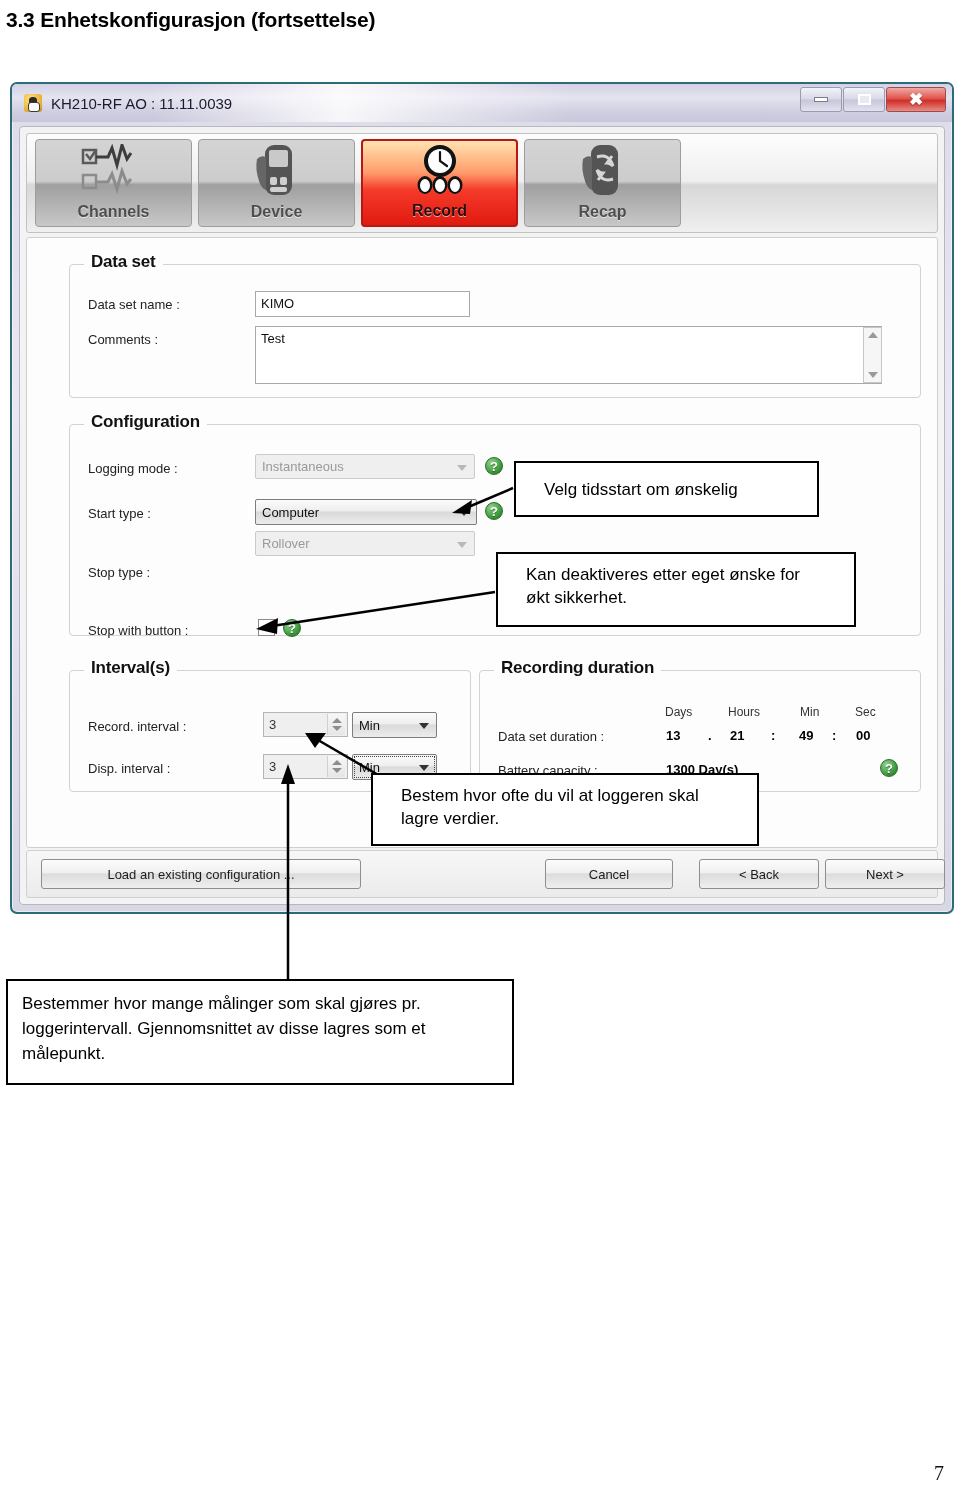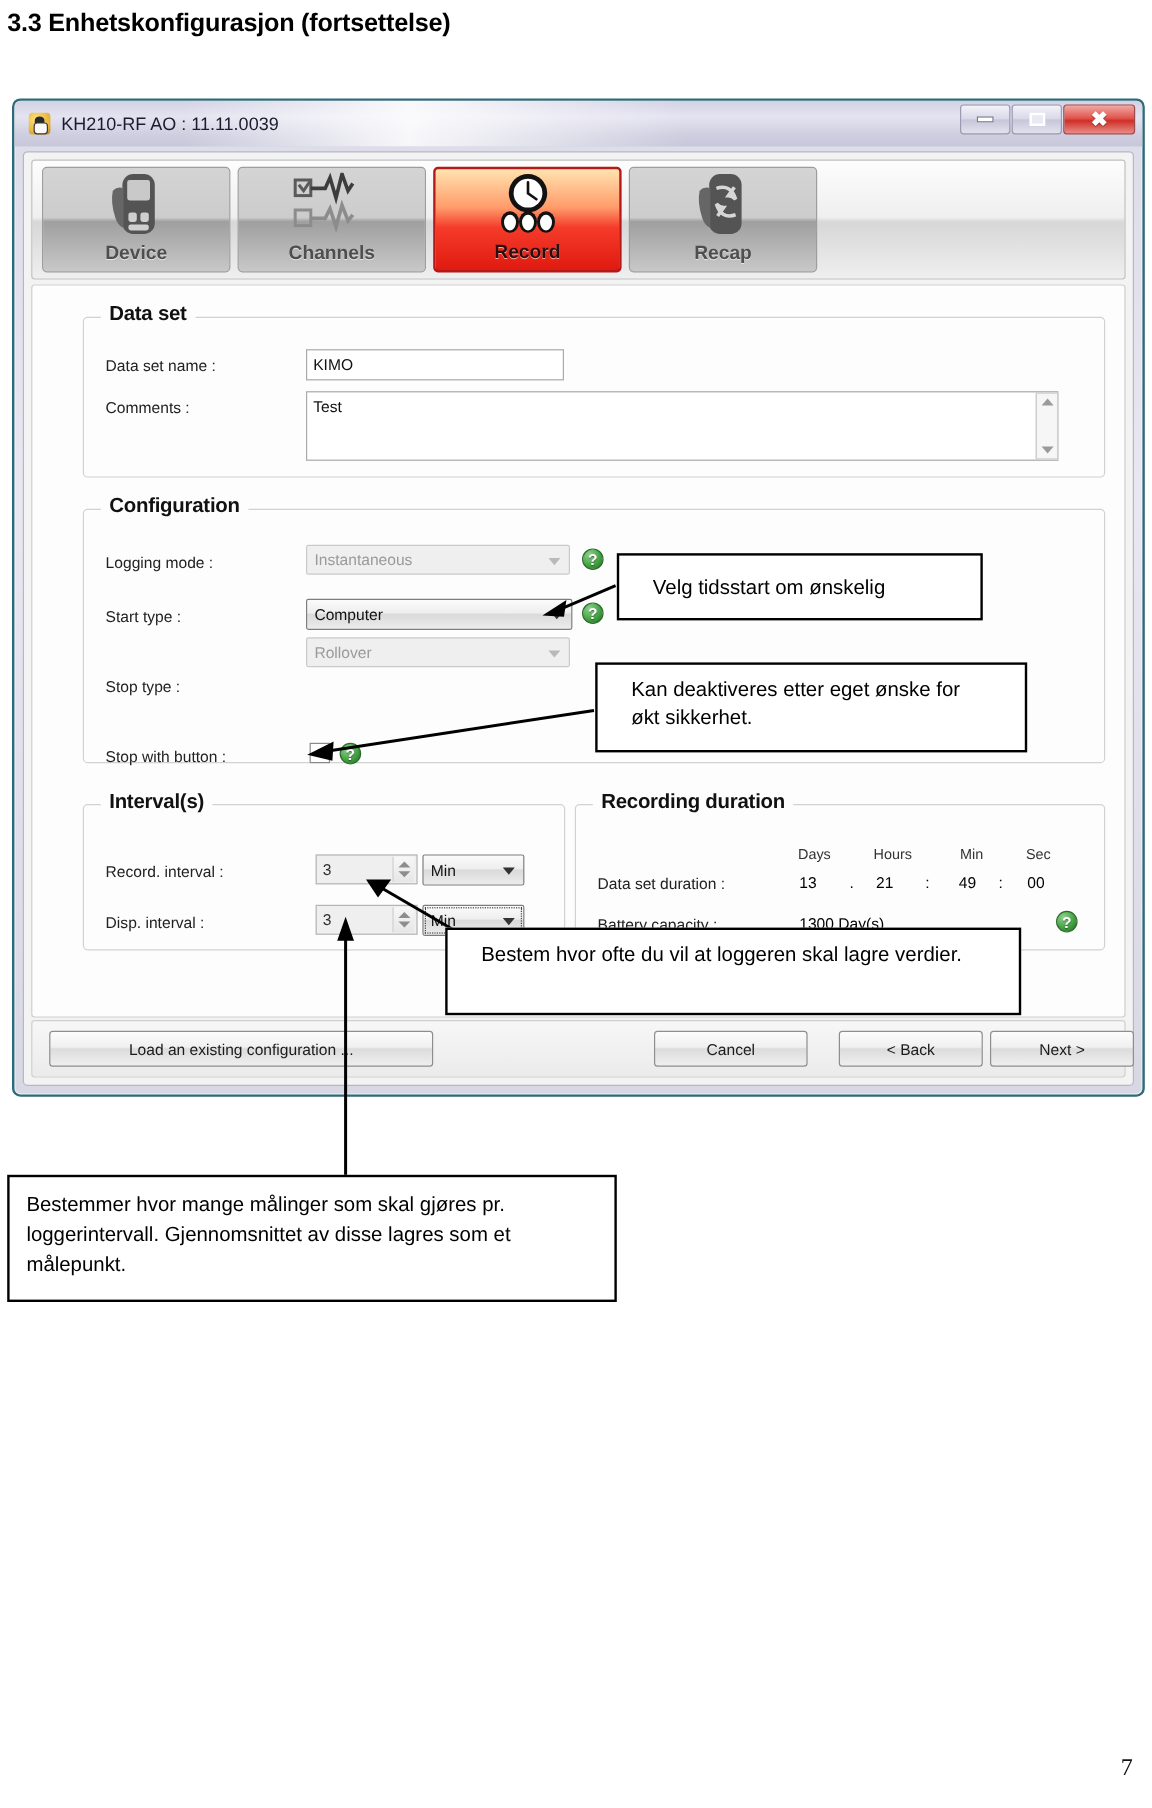--- a/index.html
+++ b/index.html
@@ -170,21 +170,21 @@
   }
   .scroll{
     position:absolute;width:19px;border:1px solid #c6c6c6;background:#f6f6f6;
     display:flex;flex-direction:column;justify-content:space-between;align-items:center;
     padding:4px 0;box-sizing:border-box;
   }
   .scroll .up{width:0;height:0;border-left:5px solid transparent;border-right:5px solid transparent;border-bottom:6px solid #9a9a9a;}
   .scroll .dn{width:0;height:0;border-left:5px solid transparent;border-right:5px solid transparent;border-top:6px solid #9a9a9a;}
 
   .dur-head{position:absolute;font-size:12px;color:#333;font-weight:normal;}
-  .dur-val{position:absolute;font-size:13px;color:#000;font-weight:normal;}
+  .dur-val{position:absolute;font-size:13px;color:#000;font-weight:bold;}
 
   
   .btnbar{
     position:absolute;left:6px;right:6px;bottom:6px;height:46px;
     background:linear-gradient(180deg,#f7f7f7,#ebebeb);
     border:1px solid #d0d0d0;border-radius:3px;
   }
   .btn{
     position:absolute;box-sizing:border-box;height:30px;
     border:1px solid #8e8e8e;border-radius:3px;
@@ -225,46 +225,46 @@
       </div>
       <div class="win-btn close">
         <span class="glyph-close">✖</span>
       </div>
     </div>
   </div>
 
   <div class="win-body">
 
     <div class="toolbar">
+
+      <div class="tab">
+        <div class="tab-icon">
+          <svg width="66" height="52" viewBox="0 0 66 52">
+            <rect x="2" y="6" width="13" height="13" fill="none" stroke="#5a5a5a" stroke-width="2.5"></rect>
+            <path d="M5 10 l4 5 l6 -9" fill="none" stroke="#5a5a5a" stroke-width="2.5"></path>
+            <path d="M15 13 h12 l4 -9 l5 17 l5 -20 l5 14 l4 -6" fill="none" stroke="#3d3d3d" stroke-width="3"></path>
+            <rect x="2" y="31" width="13" height="13" fill="none" stroke="#8c8c8c" stroke-width="2.5"></rect>
+            <path d="M15 38 h12 l4 -8 l5 15 l5 -18 l5 13 l4 -5" fill="none" stroke="#8c8c8c" stroke-width="3"></path>
+          </svg>
+        </div>
+        <div class="tab-label">Channels</div>
+      </div>
 
       <div class="tab">
         <div class="tab-icon">
           <svg width="46" height="54" viewBox="0 0 46 54">
             <rect x="11" y="2" width="27" height="50" rx="9" fill="#545454"></rect>
             <rect x="15" y="7" width="19" height="17" rx="2" fill="#c9c9c9"></rect>
             <path d="M3 16 q-2 10 2 22 q2 7 7 9 l0-33 q-5 -2 -9 2z" fill="#666"></path>
             <rect x="16" y="34" width="7" height="8" rx="2" fill="#cfcfcf"></rect>
             <rect x="26" y="34" width="7" height="8" rx="2" fill="#cfcfcf"></rect>
             <rect x="16" y="44" width="17" height="5" rx="2" fill="#cfcfcf"></rect>
           </svg>
         </div>
         <div class="tab-label">Device</div>
-      </div>
-
-      <div class="tab">
-        <div class="tab-icon">
-          <svg width="66" height="52" viewBox="0 0 66 52">
-            <rect x="2" y="6" width="13" height="13" fill="none" stroke="#5a5a5a" stroke-width="2.5"></rect>
-            <path d="M5 10 l4 5 l6 -9" fill="none" stroke="#5a5a5a" stroke-width="2.5"></path>
-            <path d="M15 13 h12 l4 -9 l5 17 l5 -20 l5 14 l4 -6" fill="none" stroke="#3d3d3d" stroke-width="3"></path>
-            <rect x="2" y="31" width="13" height="13" fill="none" stroke="#8c8c8c" stroke-width="2.5"></rect>
-            <path d="M15 38 h12 l4 -8 l5 15 l5 -18 l5 13 l4 -5" fill="none" stroke="#8c8c8c" stroke-width="3"></path>
-          </svg>
-        </div>
-        <div class="tab-label">Channels</div>
       </div>
 
       <div class="tab active">
         <div class="tab-icon">
           <svg width="56" height="52" viewBox="0 0 56 52">
             <circle cx="28" cy="17" r="16" fill="#121212"></circle>
             <circle cx="28" cy="17" r="12" fill="#ffffff"></circle>
             <path d="M28 8 v9 l7 5" fill="none" stroke="#121212" stroke-width="2.2" stroke-linecap="round"></path>
             <ellipse cx="13" cy="41" rx="7.5" ry="9" fill="#121212"></ellipse>
             <ellipse cx="13" cy="41.5" rx="5" ry="6.5" fill="#ffffff"></ellipse>
@@ -408,17 +408,17 @@
   <polygon points="305,733 326,733 315,748" fill="#000"></polygon>
 
   <line x1="288" y1="988" x2="288" y2="778" stroke="#000" stroke-width="2.5"></line>
   <polygon points="288,764 281,784 295,784" fill="#000"></polygon>
 </svg>
 
 <div class="callout" style="left:514px;top:461px;width:305px;height:56px;display:flex;align-items:center;">Velg tidsstart om ønskelig</div>
 
 <div class="callout" style="left:496px;top:552px;width:360px;height:75px;">Kan deaktiveres etter eget ønske for økt sikkerhet.</div>
 
-<div class="callout" style="left:371px;top:773px;width:480px;height:73px;">Bestem hvor ofte du vil at loggeren skal lagre verdier.</div>
+<div class="callout" style="left:371px;top:773px;width:388px;height:73px;">Bestem hvor ofte du vil at loggeren skal lagre verdier.</div>
 
 <div class="bottom-note" style="left:6px;top:979px;width:508px;height:106px;">Bestemmer hvor mange målinger som skal gjøres pr. loggerintervall. Gjennomsnittet av disse lagres som et målepunkt.</div>
 
 <div class="page-number">7</div>
 
 </body></html>

